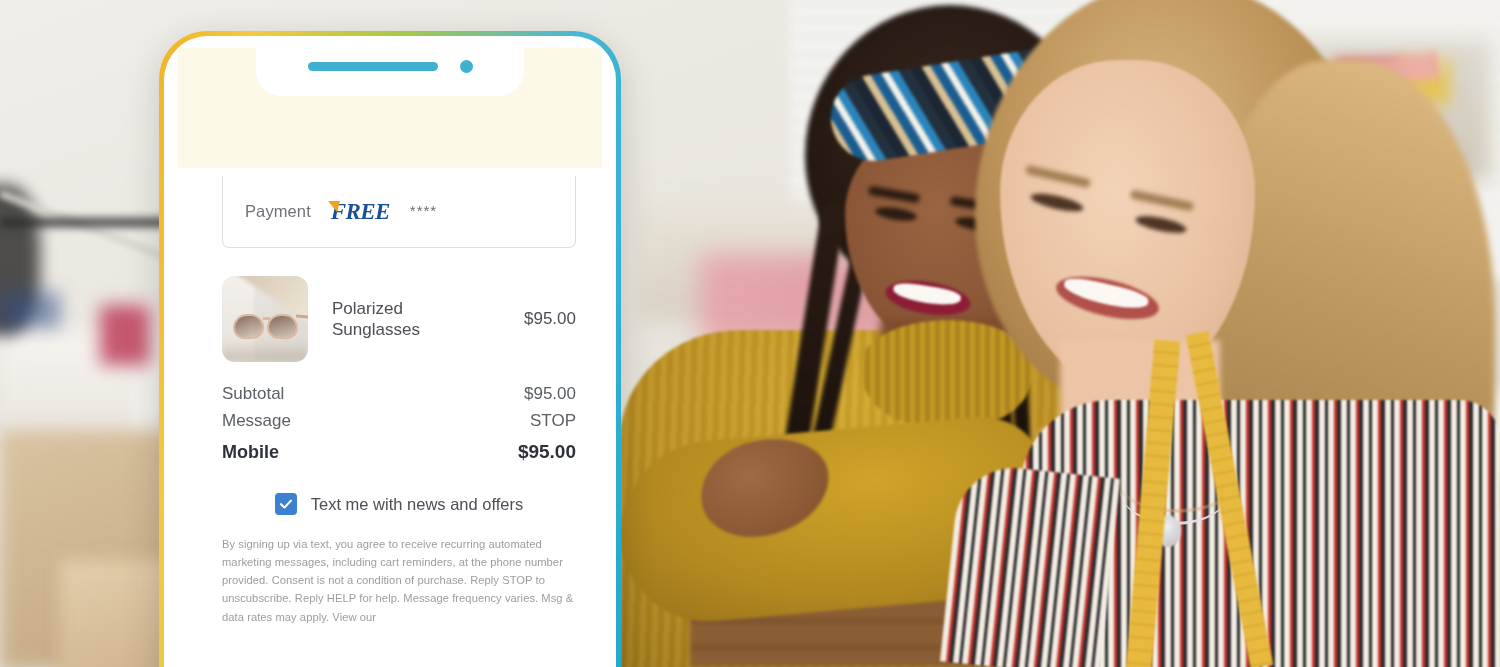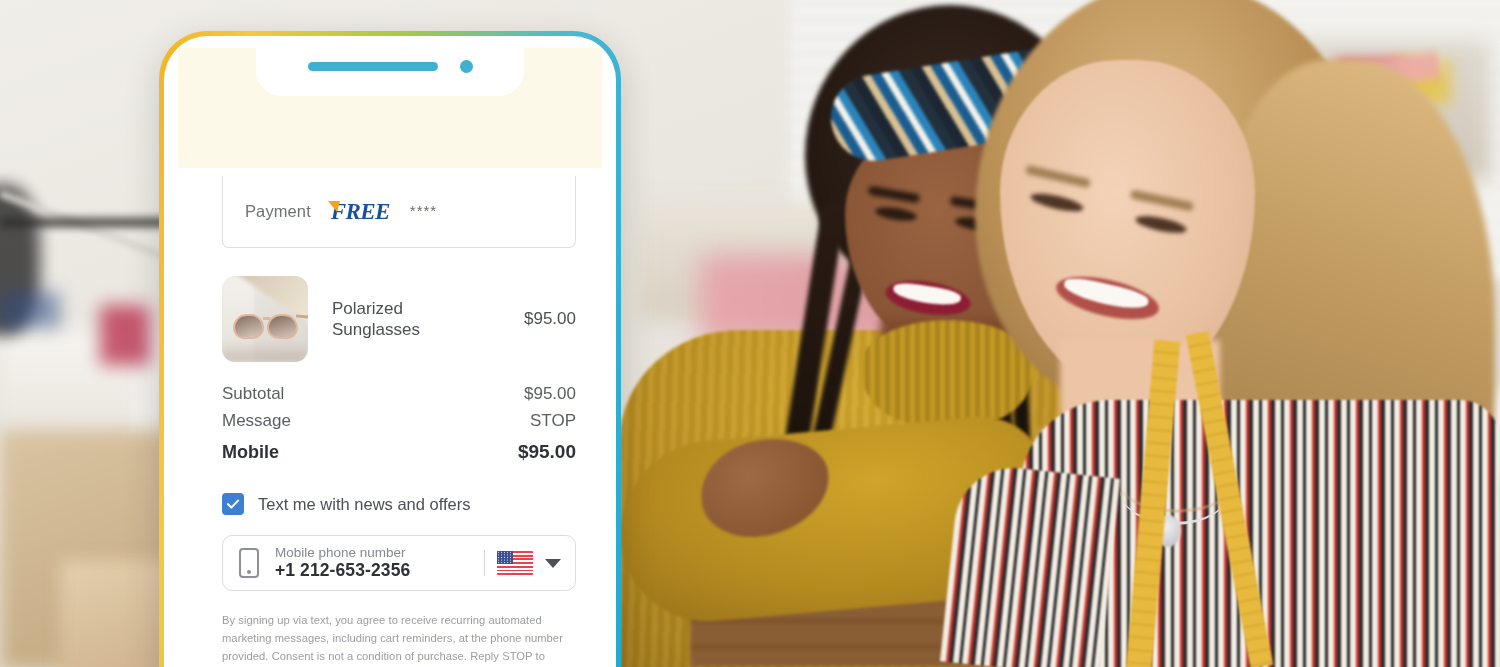--- a/index.html
+++ b/index.html
@@ -330,20 +330,21 @@
   .item-price { font-size:17px; color:#4b4f56; }
 
   .totals { margin: 22px 40px 0 58px; }
   .t-row { display:flex; justify-content:space-between; align-items:baseline; margin-top:7px; font-size:17px; color:#5a5e65; }
   .t-row.grand { font-weight:700; color:#2e3238; font-size:18px; margin-top:10px;}
   .t-row.grand .t-val { font-size:19px; }
 
   .consent {
     display:flex; align-items:center; gap:14px;
     margin: 30px 40px 0 58px;
+    justify-content: center;
   }
   .cbox {
     width:22px; height:22px; border-radius:4px; background:#3d7fd1; flex:none;
     display:flex; align-items:center; justify-content:center;
   }
   .cbox svg { width:14px; height:14px; display:block; }
   .consent-label { font-size:16.5px; color:#4b4f56; }
 
   .phone-field {
     margin: 20px 40px 0 58px;
@@ -493,30 +494,18 @@
 
       <div class="consent">
         <div class="cbox">
           <svg viewBox="0 0 14 14">
             <path d="M2 7.2 L5.4 10.6 L12 3.6" fill="none" stroke="#ffffff" stroke-width="2.1" stroke-linecap="round" stroke-linejoin="round"></path>
           </svg>
         </div>
         <span class="consent-label">Text me with news and offers</span>
       </div>
 
-      <div class="phone-field">
-        <div class="dev-icon"></div>
-        <div class="pf-texts">
-          <div class="pf-label">Mobile phone number</div>
-          <div class="pf-value">+1 212-653-2356</div>
-        </div>
-        <div class="pf-divider"></div>
-        <div class="flag">
-          <div class="canton"></div>
-        </div>
-        <div class="caret"></div>
-      </div>
 
       <p class="legal"><span>By signing up via text, you agree to receive recurring automated marketing messages, including cart reminders, at the phone number provided. Consent is not a condition of purchase. Reply STOP to unscubscribe. Reply HELP for help. Message frequency varies. Msg &amp; data rates may apply. View our </span></p>
 
     </div>
   </div>
 </div>
 
 </body></html>

